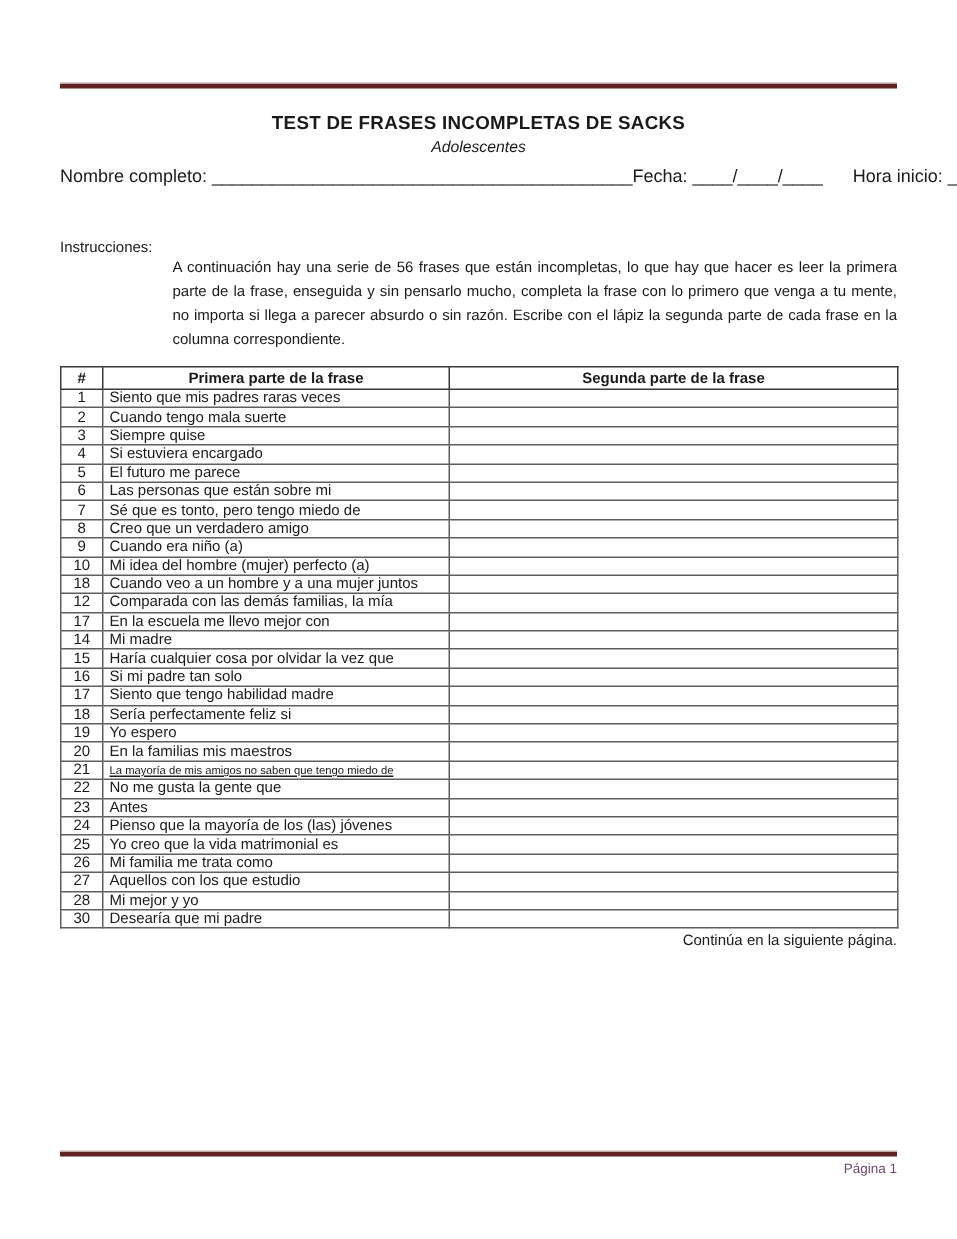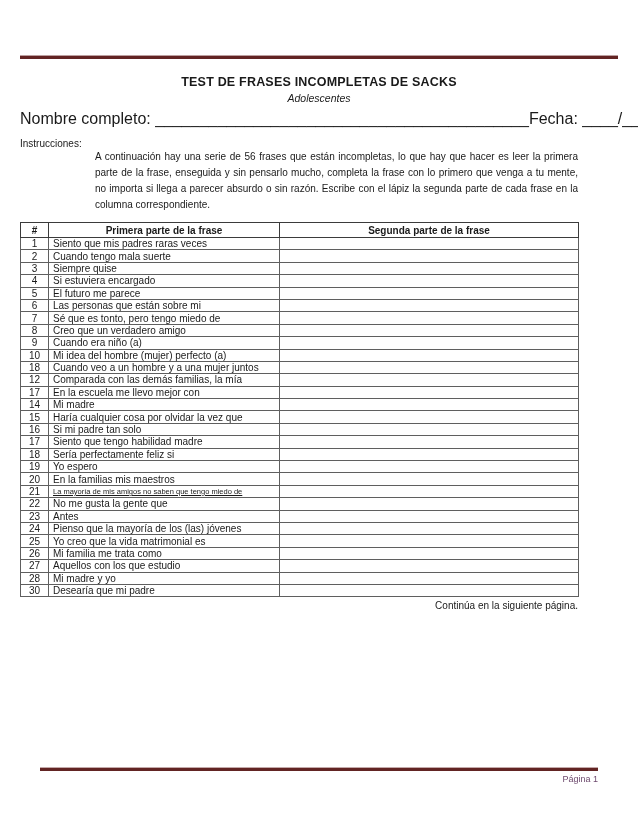--- a/index.html
+++ b/index.html
@@ -4,21 +4,21 @@
 <style>
   * { margin:0; padding:0; box-sizing:border-box; }
   html,body { background:#ffffff; }
   body { font-family:"Liberation Sans", sans-serif; color:#1a1a1a; }
   .page {
     position:relative;
     width:638px; height:826px;
     background:#ffffff;
     overflow:hidden;
   }
-  .content { padding:0 20px; }
+  .content { padding:0 40px; }
 
   .header-rule {
     margin-top:55px;
     height:2px;
     border-top:1px solid #bda0a0;
     border-bottom:3px solid #622423;
   }
 
   .title {
     margin-top:16px;
@@ -31,27 +31,27 @@
     margin-top:3px;
     text-align:center;
     font-style:italic;
     font-size:10.5px;
   }
 
   .fields-row {
     margin-top:6px;
     display:flex;
     justify-content:space-between;
-    font-size:16px;
+    font-size:12px;
     white-space:nowrap;
   }
   .right-fields { display:flex; }
   .hora-field { margin-left:20px; }
 
-  .instr-label { margin-top:10px; font-size:10px; }
+  .instr-label { margin-top:36px; font-size:10px; }
   .instr-text {
     margin-left:75px;
     width:483px;
     font-size:10px;
     line-height:16px;
     text-align:justify;
   }
 
   table.frases {
     margin-top:9px;
@@ -300,21 +300,21 @@
           </tr>
 
           <tr>
             <td class="num">27</td>
             <td class="frase">Aquellos con los que estudio</td>
             <td class="answer"></td>
           </tr>
 
           <tr>
             <td class="num">28</td>
-            <td class="frase">Mi madre y yo</td>
+            <td class="frase">Mi mejor y yo</td>
             <td class="answer"></td>
           </tr>
 
 
           <tr>
             <td class="num">30</td>
             <td class="frase">Desearía que mi padre</td>
             <td class="answer"></td>
           </tr>
         </tbody>

